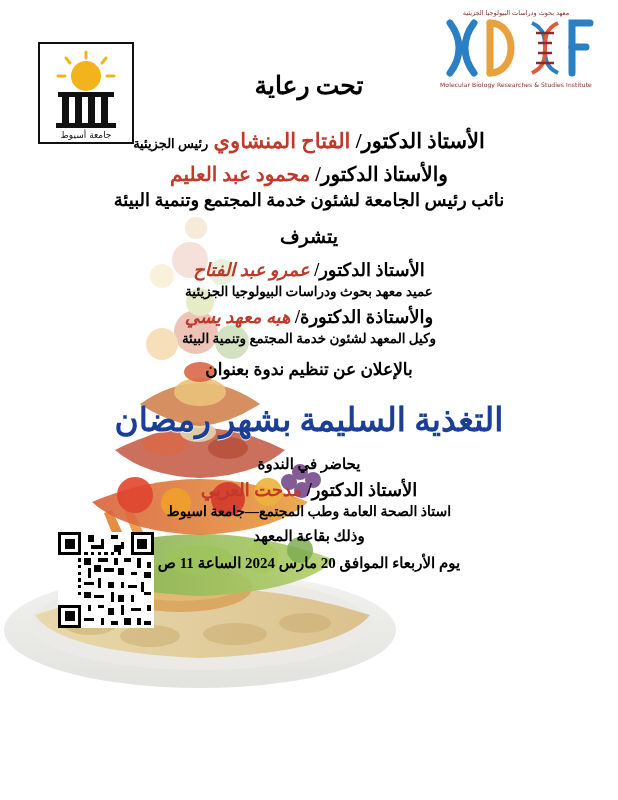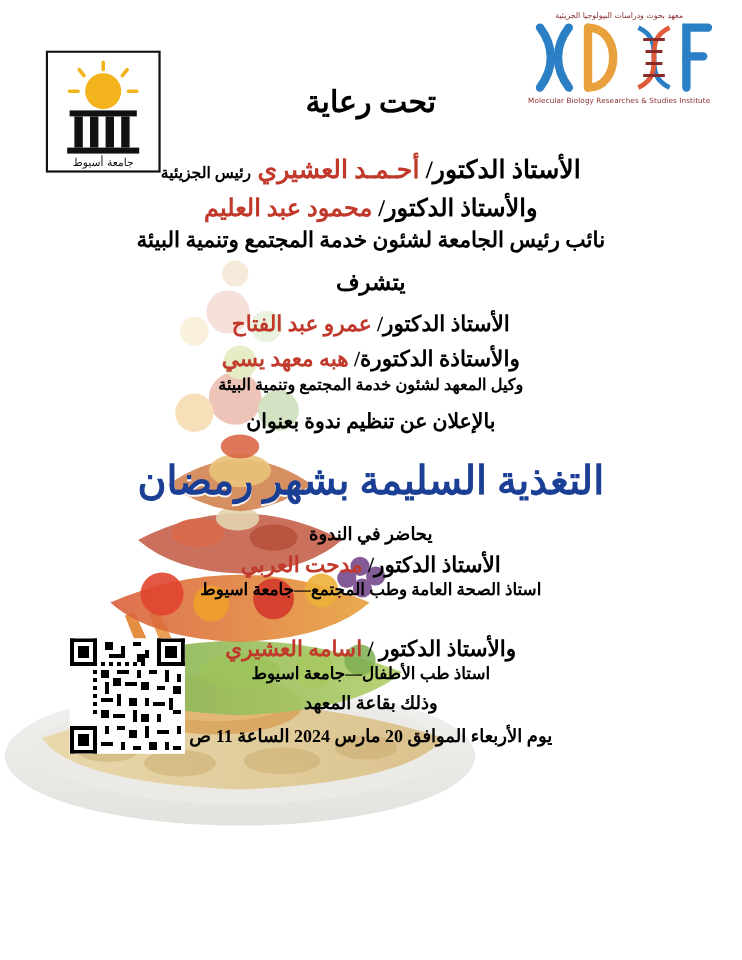--- a/index.html
+++ b/index.html
@@ -124,21 +124,21 @@
     font-weight: bold;
     color: #000;
   }
 
   .blk2 { margin-top: 10px; }
   .name-line-3 {
     font-size: 18px;
     font-weight: bold;
     color: #000;
   }
-  .name-line-3 .hl { color: #c0392b; }
+  .name-line-3 .hl { color: #c0392b; font-style: italic; }
   .role-sm {
     font-size: 13.5px;
     font-weight: bold;
     color: #000;
     margin-top: 1px;
   }
 
   .announce {
     margin-top: 12px;
     font-size: 17px;
@@ -346,37 +346,38 @@
     <div class="inst-en">Molecular Biology Researches &amp; Studies Institute</div>
   </div>
 
   <div class="content">
 
     <div class="patronage line">تحت رعاية</div>
 
     <div class="blk1">
       <div class="name-line line">
         <span>الأستاذ الدكتور/</span>
-        <span class="hl">أحـمـد العشيري</span>
+        <span class="hl">الفتاح المنشاوي</span>
         <span class="role-inline">رئيس الجزيئية</span>
       </div>
       <div class="name-line-2 line">
         <span>والأستاذ الدكتور/</span>
         <span class="hl">محمود عبد العليم</span>
       </div>
       <div class="role line">نائب رئيس الجامعة لشئون خدمة المجتمع وتنمية البيئة</div>
     </div>
 
     <div class="yatasharraf line">يتشرف</div>
 
     <div class="blk2">
       <div class="name-line-3 line">
         <span>الأستاذ الدكتور/</span>
         <span class="hl">عمرو عبد الفتاح</span>
       </div>
+      <div class="role-sm line">عميد معهد بحوث ودراسات البيولوجيا الجزيئية</div>
 
       <div class="name-line-3 line" style="margin-top:6px;">
         <span>والأستاذة الدكتورة/</span>
         <span class="hl">هبه معهد يسي</span>
       </div>
       <div class="role-sm line">وكيل المعهد لشئون خدمة المجتمع وتنمية البيئة</div>
     </div>
 
     <div class="announce line">بالإعلان عن تنظيم ندوة بعنوان</div>
 
@@ -385,27 +386,20 @@
     <div class="speaker-head line">يحاضر في الندوة</div>
 
     <div>
       <div class="sp-name line">
         <span>الأستاذ الدكتور/</span>
         <span class="hl">مدحت العربي</span>
       </div>
       <div class="sp-role line">استاذ الصحة العامة وطب المجتمع—جامعة اسيوط</div>
     </div>
 
-    <div class="sp2">
-      <div class="sp-name line">
-        <span>والأستاذ الدكتور /</span>
-        <span class="hl">اسامه العشيري</span>
-      </div>
-      <div class="sp-role line">استاذ طب الأطفال—جامعة اسيوط</div>
-    </div>
 
     <div class="venue line">وذلك بقاعة المعهد</div>
     <div class="datetime line">يوم الأربعاء الموافق 20 مارس  2024 الساعة 11 ص</div>
   </div>
 
   <div class="qr">
     <svg viewBox="0 0 29 29" shape-rendering="crispEdges" aria-hidden="true">
       <rect width="29" height="29" fill="#ffffff"></rect>
       <g fill="#000000">
 

